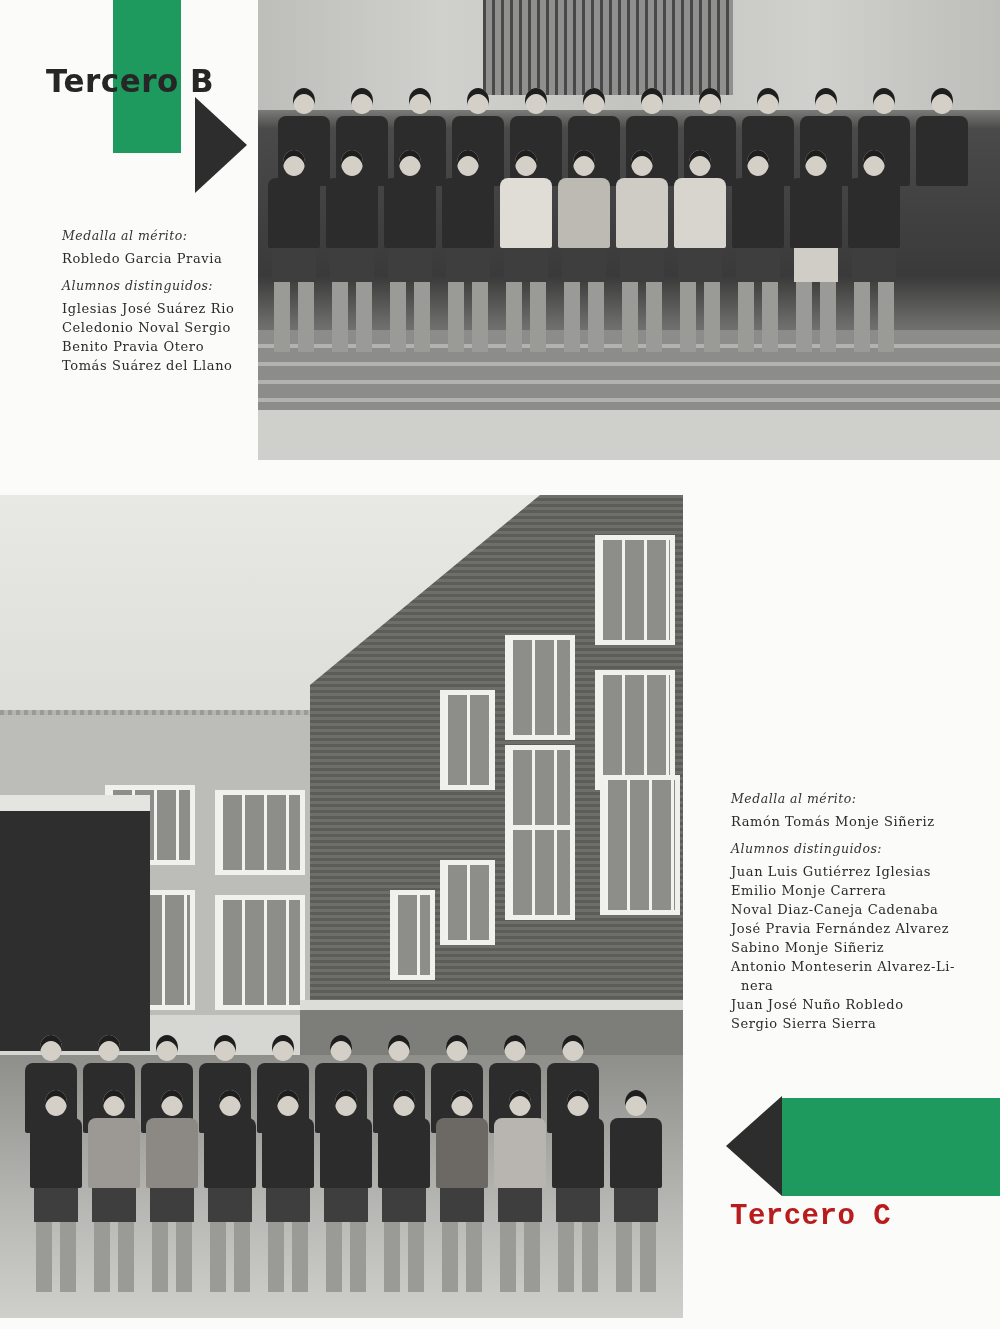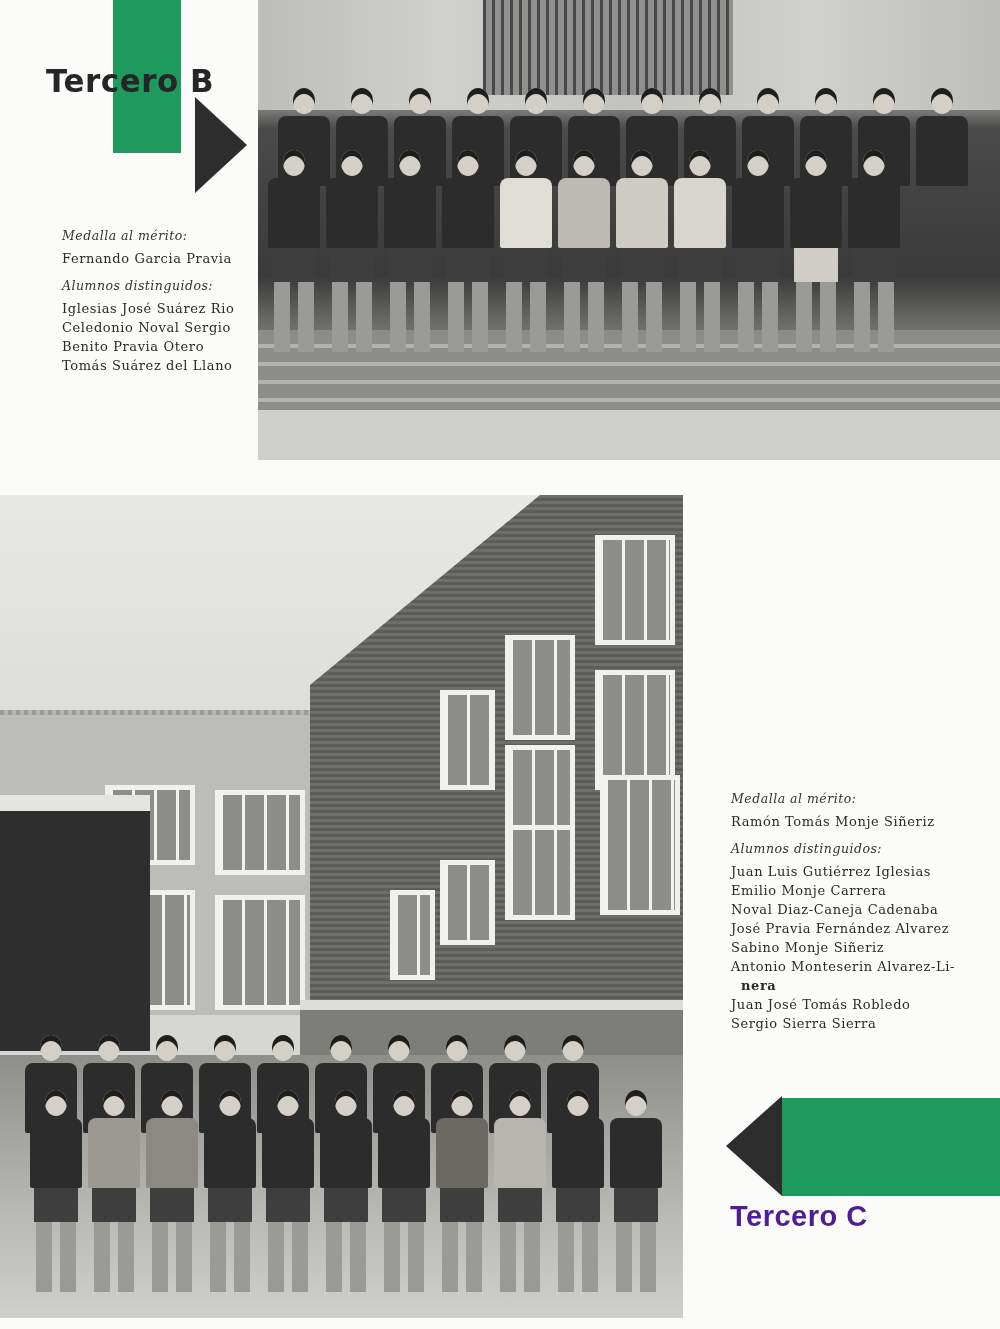--- a/index.html
+++ b/index.html
@@ -28,27 +28,27 @@
   #photo-bottom .portal{position:absolute;left:0;top:300px;width:150px;height:240px;background:#2e2e2e;border-top:16px solid #e4e4e0;}
   #photo-bottom .arcade{position:absolute;left:300px;top:505px;width:383px;height:60px;background:#7d7d79;border-top:10px solid #dcdcd8;}
   #photo-bottom .yard{position:absolute;left:0;top:560px;width:100%;height:263px;background:linear-gradient(180deg,#8e8e8a,#b8b8b4 60%,#cfcfcb);}
   
   .green{background:#1e9a5e;}
   #green-top{left:113px;top:0;width:68px;height:153px;}
   #title-top{left:46px;top:62px;font-family:"DejaVu Sans",sans-serif;font-weight:bold;font-size:31px;letter-spacing:0.5px;color:#262626;transform:scaleY(1.05);white-space:nowrap;}
   #arrow-top{left:195px;top:97px;width:0;height:0;border-top:48px solid transparent;border-bottom:48px solid transparent;border-left:52px solid #2d2d2d;}
   #green-bottom{left:782px;top:1098px;width:218px;height:98px;}
   #arrow-bottom{left:726px;top:1096px;width:0;height:0;border-top:50px solid transparent;border-bottom:50px solid transparent;border-right:56px solid #2d2d2d;}
-  #title-bottom{left:730px;top:1200px;font-family:Liberation Sans, sans-serif;font-weight:bold;font-size:29px;letter-spacing:0.5px;color:#4c1d95;white-space:nowrap;}
+  #title-bottom{left:730px;top:1200px;font-family:Liberation Mono, monospace;font-weight:bold;font-size:29px;letter-spacing:0.5px;color:#b91c1c;white-space:nowrap;}
   
   .awards{position:absolute;font-size:13px;line-height:19px;}
   .awards .lbl{font-style:italic;font-size:12.5px;color:#333;margin-bottom:4px;letter-spacing:0.5px;}
   .awards .name{letter-spacing:0.6px;white-space:nowrap;}
   .awards .gap{height:8px;}
-  .awards .indent{padding-left:10px;font-weight:bold;}
+  .awards .indent{padding-left:10px;}
   #awards-b{left:62px;top:226px;}
   #awards-c{left:731px;top:789px;}
 </style>
 </head>
 <body>
 
 <div class="photo" id="photo-top">
   <div class="facade"></div>
   <div class="grille"></div>
   <div class="steps"></div>
@@ -172,21 +172,21 @@
       </div>
   </div>
 </div>
 
 <div class="abs green" id="green-top"></div>
 <div class="abs" id="title-top">Tercero B</div>
 <div class="abs" id="arrow-top"></div>
 
 <div class="awards" id="awards-b">
   <div class="lbl">Medalla al mérito:</div>
-  <div class="name">Fernando Garcia Pravia</div>
+  <div class="name">Robledo Garcia Pravia</div>
   <div class="gap"></div>
   <div class="lbl">Alumnos distinguidos:</div>
   <div class="name">Iglesias José Suárez Rio</div>
   <div class="name">Celedonio Noval Sergio</div>
   <div class="name">Benito Pravia Otero</div>
   <div class="name">Tomás Suárez del Llano</div>
 </div>
 
 <div class="photo" id="photo-bottom">
   <div class="sky"></div>
@@ -326,19 +326,19 @@
   <div class="name">Ramón Tomás Monje Siñeriz</div>
   <div class="gap"></div>
   <div class="lbl">Alumnos distinguidos:</div>
   <div class="name">Juan Luis Gutiérrez Iglesias</div>
   <div class="name">Emilio Monje Carrera</div>
   <div class="name">Noval Diaz-Caneja Cadenaba</div>
   <div class="name">José Pravia Fernández Alvarez</div>
   <div class="name">Sabino Monje Siñeriz</div>
   <div class="name">Antonio Monteserin Alvarez-Li-</div>
   <div class="name indent">nera</div>
-  <div class="name">Juan José Tomás Robledo</div>
+  <div class="name">Juan José Nuño Robledo</div>
   <div class="name">Sergio Sierra Sierra</div>
 </div>
 
 <div class="abs green" id="green-bottom"></div>
 <div class="abs" id="arrow-bottom"></div>
 <div class="abs" id="title-bottom">Tercero C</div>
 
 </body></html>

